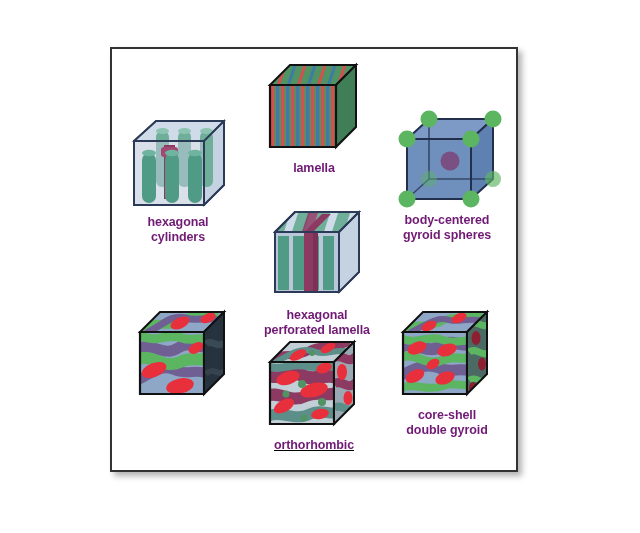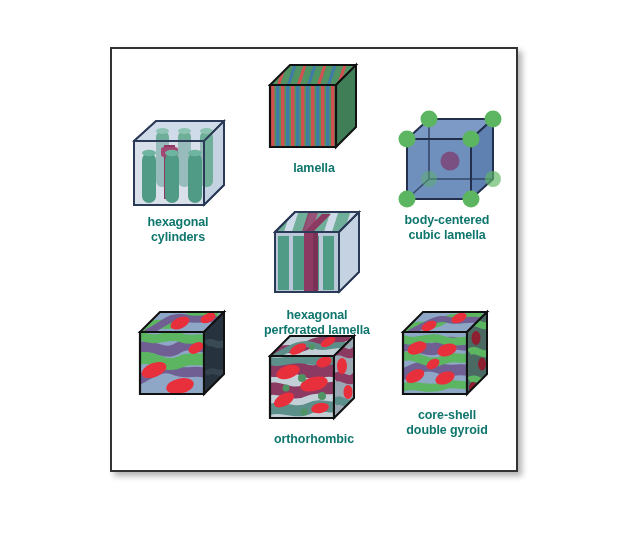--- a/index.html
+++ b/index.html
@@ -41,21 +41,21 @@
   .cube-wrap {
     position: relative;
     width: 100px;
     height: 100px;
   }
   .caption {
     margin-top: 4px;
     text-align: center;
     font-size: 12.5px;
     font-weight: bold;
-    color: #0f766e;
+    color: #701a75;
     line-height: 1.18;
     letter-spacing: -0.1px;
     white-space: pre-line;
     font-family: "Liberation Sans", sans-serif;
   }
   .caption.wide { width: 150px; margin-left: -25px; }
 
   svg { display: block; overflow: visible; }
 </style>
 </head>
@@ -191,21 +191,21 @@
 
           <circle cx="32" cy="10" r="8.5" fill="#5cb561"></circle>
           <circle cx="96" cy="10" r="8.5" fill="#5cb561"></circle>
           <circle cx="10" cy="30" r="8.5" fill="#5cb561"></circle>
           <circle cx="74" cy="30" r="8.5" fill="#5cb561"></circle>
           <circle cx="10" cy="90" r="8.5" fill="#5cb561"></circle>
           <circle cx="74" cy="90" r="8.5" fill="#5cb561"></circle>
         </svg>
       </div>
       <div class="caption wide">body-centered
-cubic lamella</div>
+gyroid spheres</div>
     </div>
 
     <div class="cell" style="left:155px; top:155px;">
       <div class="cube-wrap">
         <svg width="100" height="100" viewBox="0 0 100 100">
           <defs>
             <clipPath id="clipPerfBox">
                 <path d="M8,28 L28,8 L92,8 L92,68 L72,88 L8,88 Z"></path>
               </clipPath>
             <clipPath id="clipPerfFront">
@@ -289,21 +289,21 @@
           <g clip-path="url(#clipAltRight)">
             <rect x="66" y="0" width="32" height="100" fill="#27323f"></rect>
             <path d="M72,40 C78,34 84,46 90,38" stroke="#3a4a55" stroke-width="7" fill="none"></path>
             <path d="M72,70 C80,62 84,74 92,66" stroke="#35434f" stroke-width="6" fill="none"></path>
           </g>
           <path d="M70,28 L90,8 L90,70 L70,90 Z" fill="none" stroke="#111111" stroke-width="2"></path>
         </svg>
       </div>
     </div>
 
-    <div class="cell" style="left:152px; top:279px;">
+    <div class="cell" style="left:152px; top:285px;text-decoration:underline;">
       <div class="cube-wrap">
         <svg width="100" height="100" viewBox="0 0 100 100">
           <defs>
             <clipPath id="clipOrtFront">
                 <path d="M6,28 L70,28 L70,90 L6,90 Z"></path>
               </clipPath>
             <clipPath id="clipOrtTop">
                 <path d="M6,28 L26,8 L90,8 L70,28 Z"></path>
               </clipPath>
             <clipPath id="clipOrtRight">

